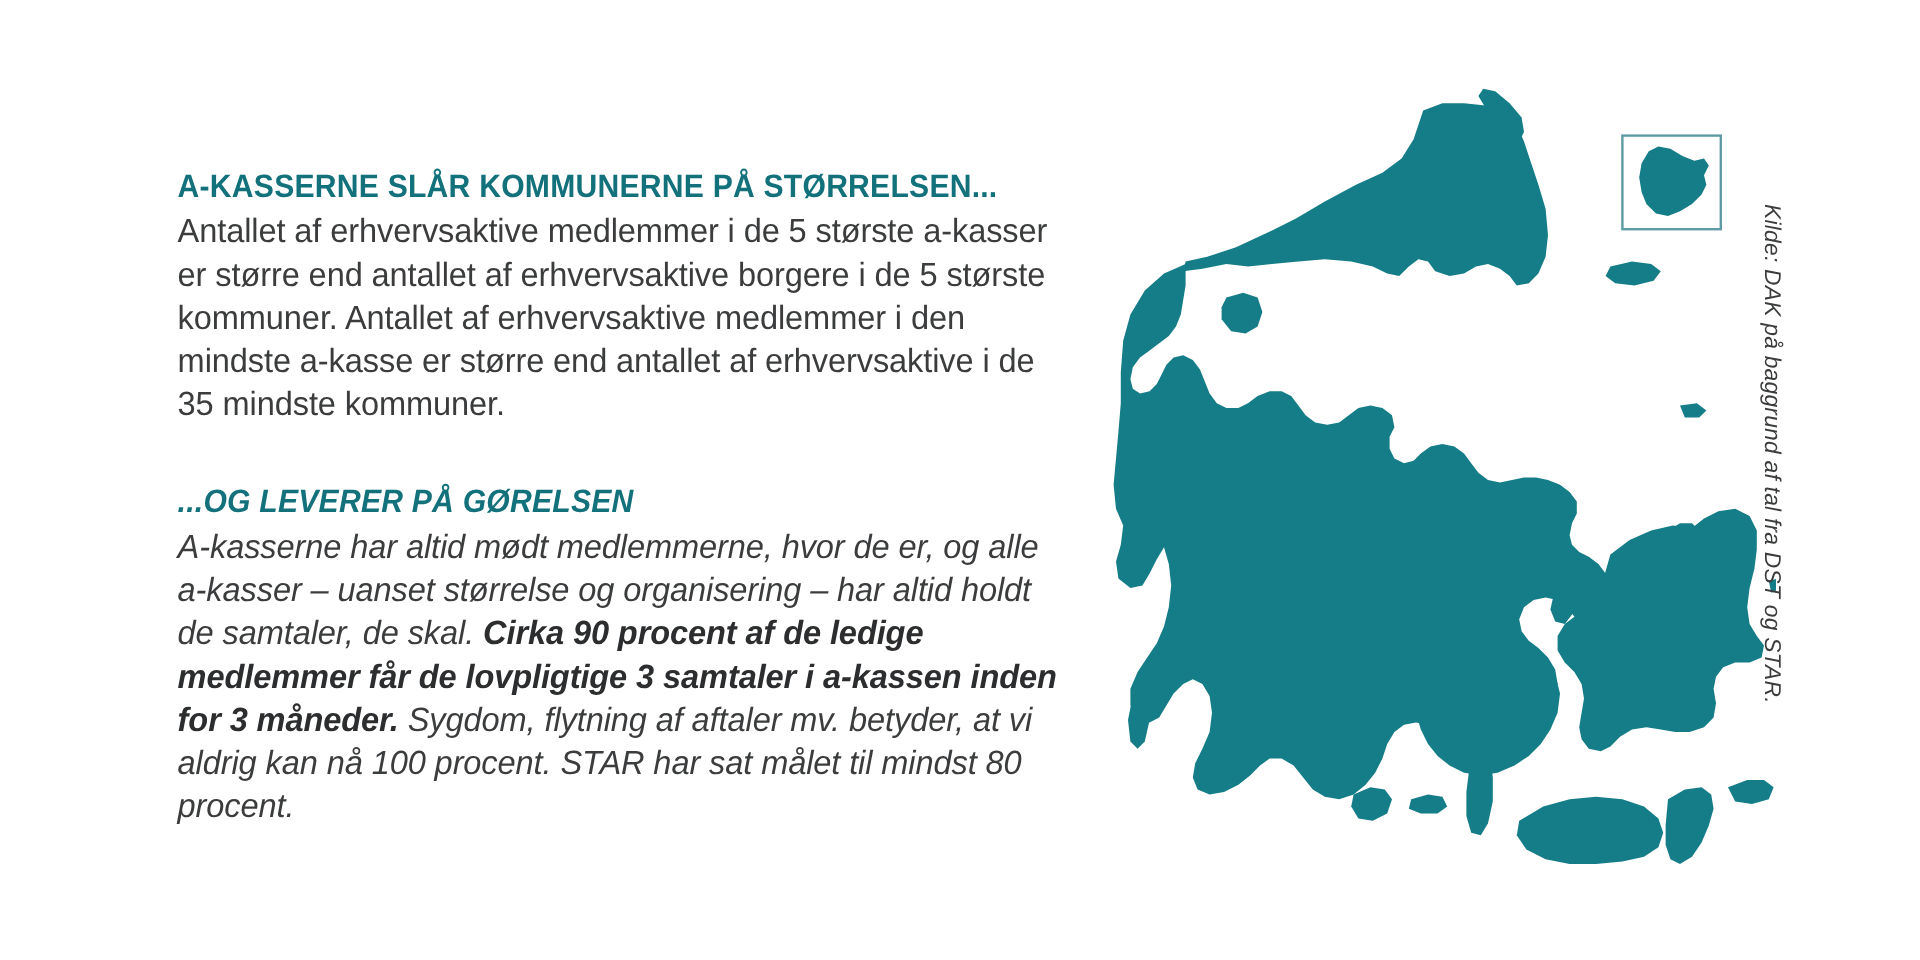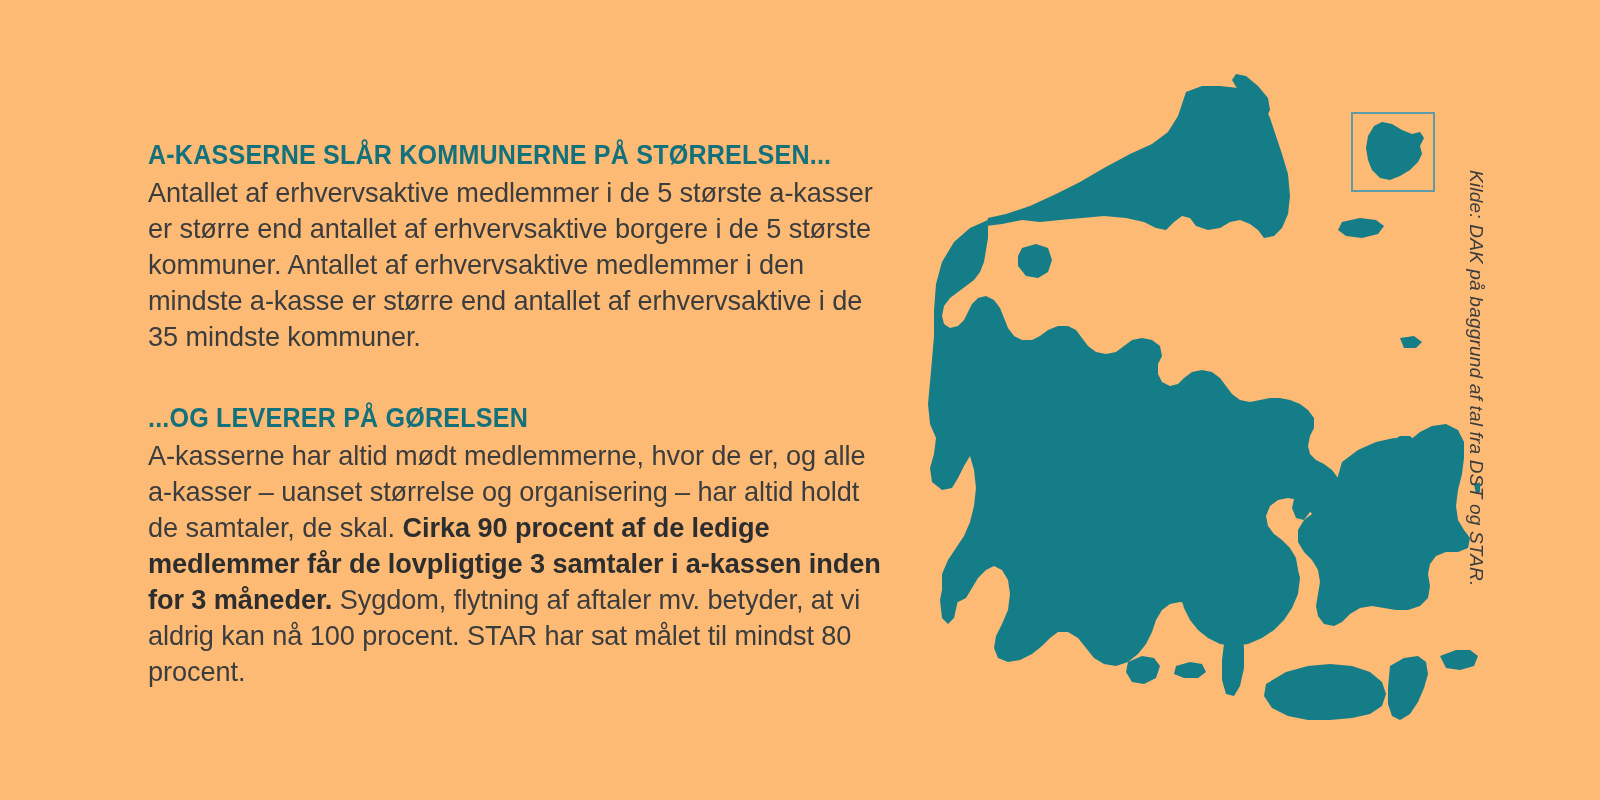--- a/index.html
+++ b/index.html
@@ -4,35 +4,35 @@
 <style>
   html, body {
     margin: 0;
     padding: 0;
     background: #bcd6da;
   }
   #stage {
     position: relative;
     width: 1600px;
     height: 800px;
-    background: #fdba74;
+    background: #ffffff;
     overflow: hidden;
     font-family: "Liberation Sans", sans-serif;
   }
 
   
   .text-column {
     position: absolute;
     left: 148px;
     top: 140px;
     width: 760px;
   }
 
   .block { margin: 0 0 0 0; }
-  .block + .block { margin-top: 48px; }
+  .block + .block { margin-top: 48px; font-style: italic; }
 
   h2.section-heading {
     margin: 0 0 4px 0;
     color: #12717b;
     font-family: "Liberation Sans Narrow", "Liberation Sans", sans-serif;
     font-size: 27px;
     font-weight: bold;
     letter-spacing: 0.2px;
     line-height: 1.15;
     transform: scaleX(0.93);

